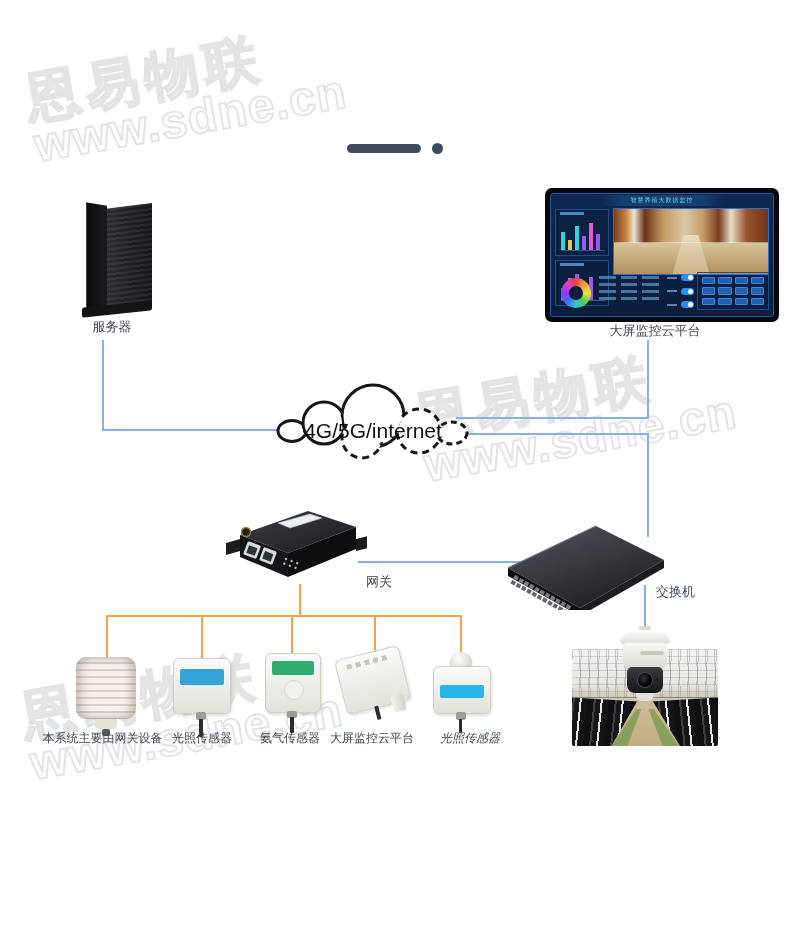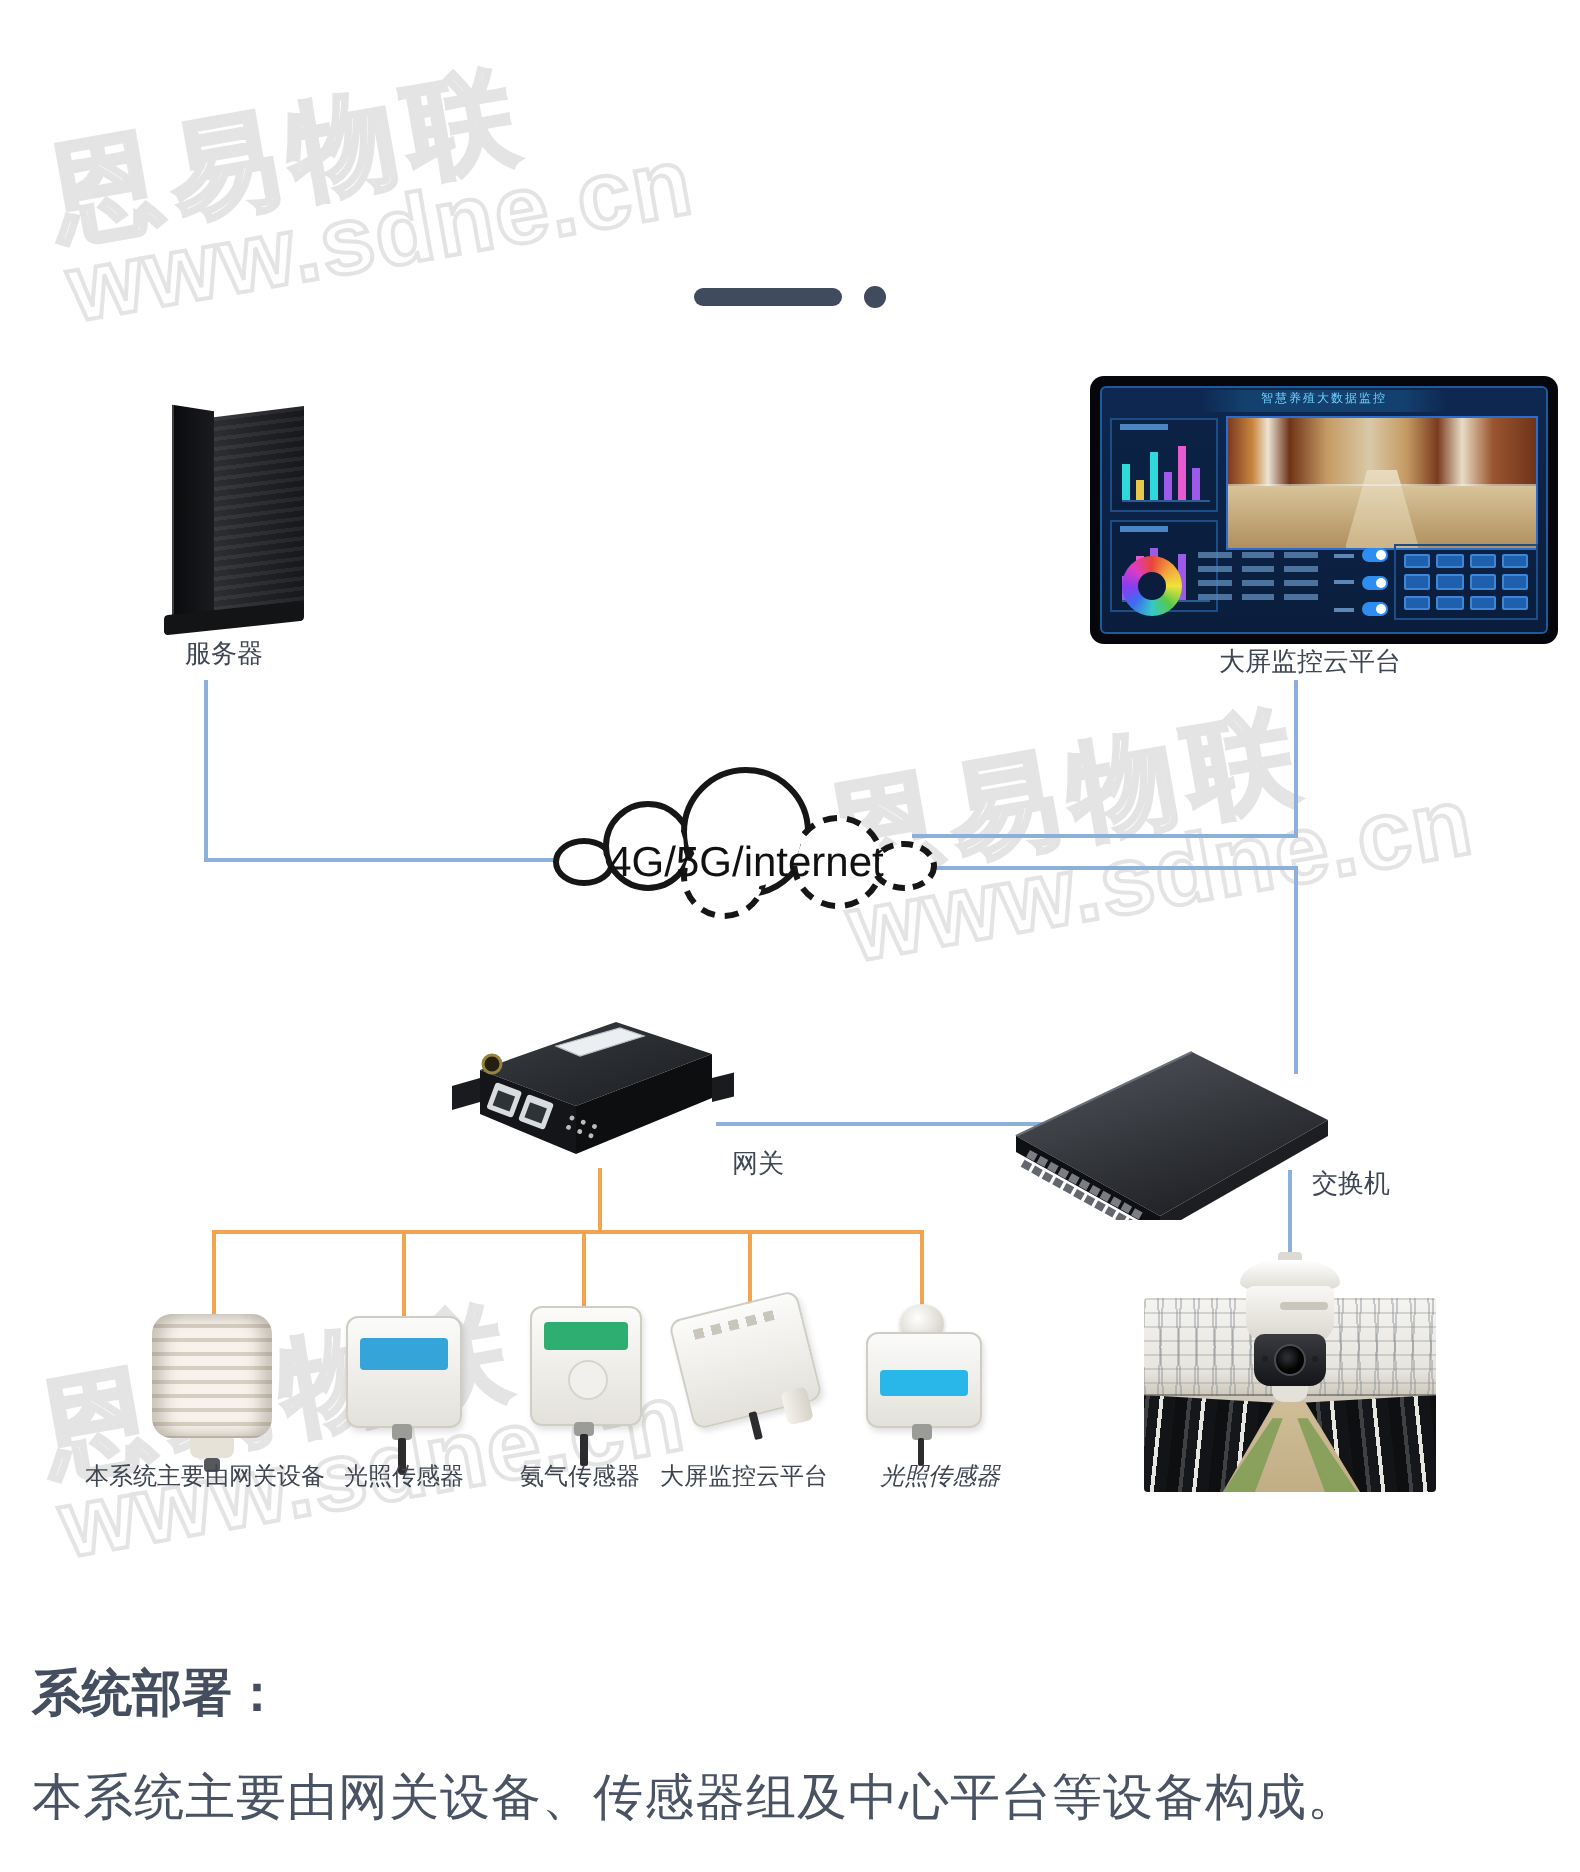--- a/index.html
+++ b/index.html
@@ -427,16 +427,14 @@
         <div class="cam-logo"></div>
       </div>
     <div class="cam-lens">
       <div class="cam-glass"></div>
       <span class="cam-ir" style="left:4px;"></span>
       <span class="cam-ir" style="right:4px;"></span>
     </div>
     <div class="cam-chin"></div>
   </div>
 
-  <div class="foot-h">系统部署：</div>
-  <div class="foot-b">本系统主要由网关设备、传感器组及中心平台等设备构成。</div>
 
 </div>
 
 </body></html>

